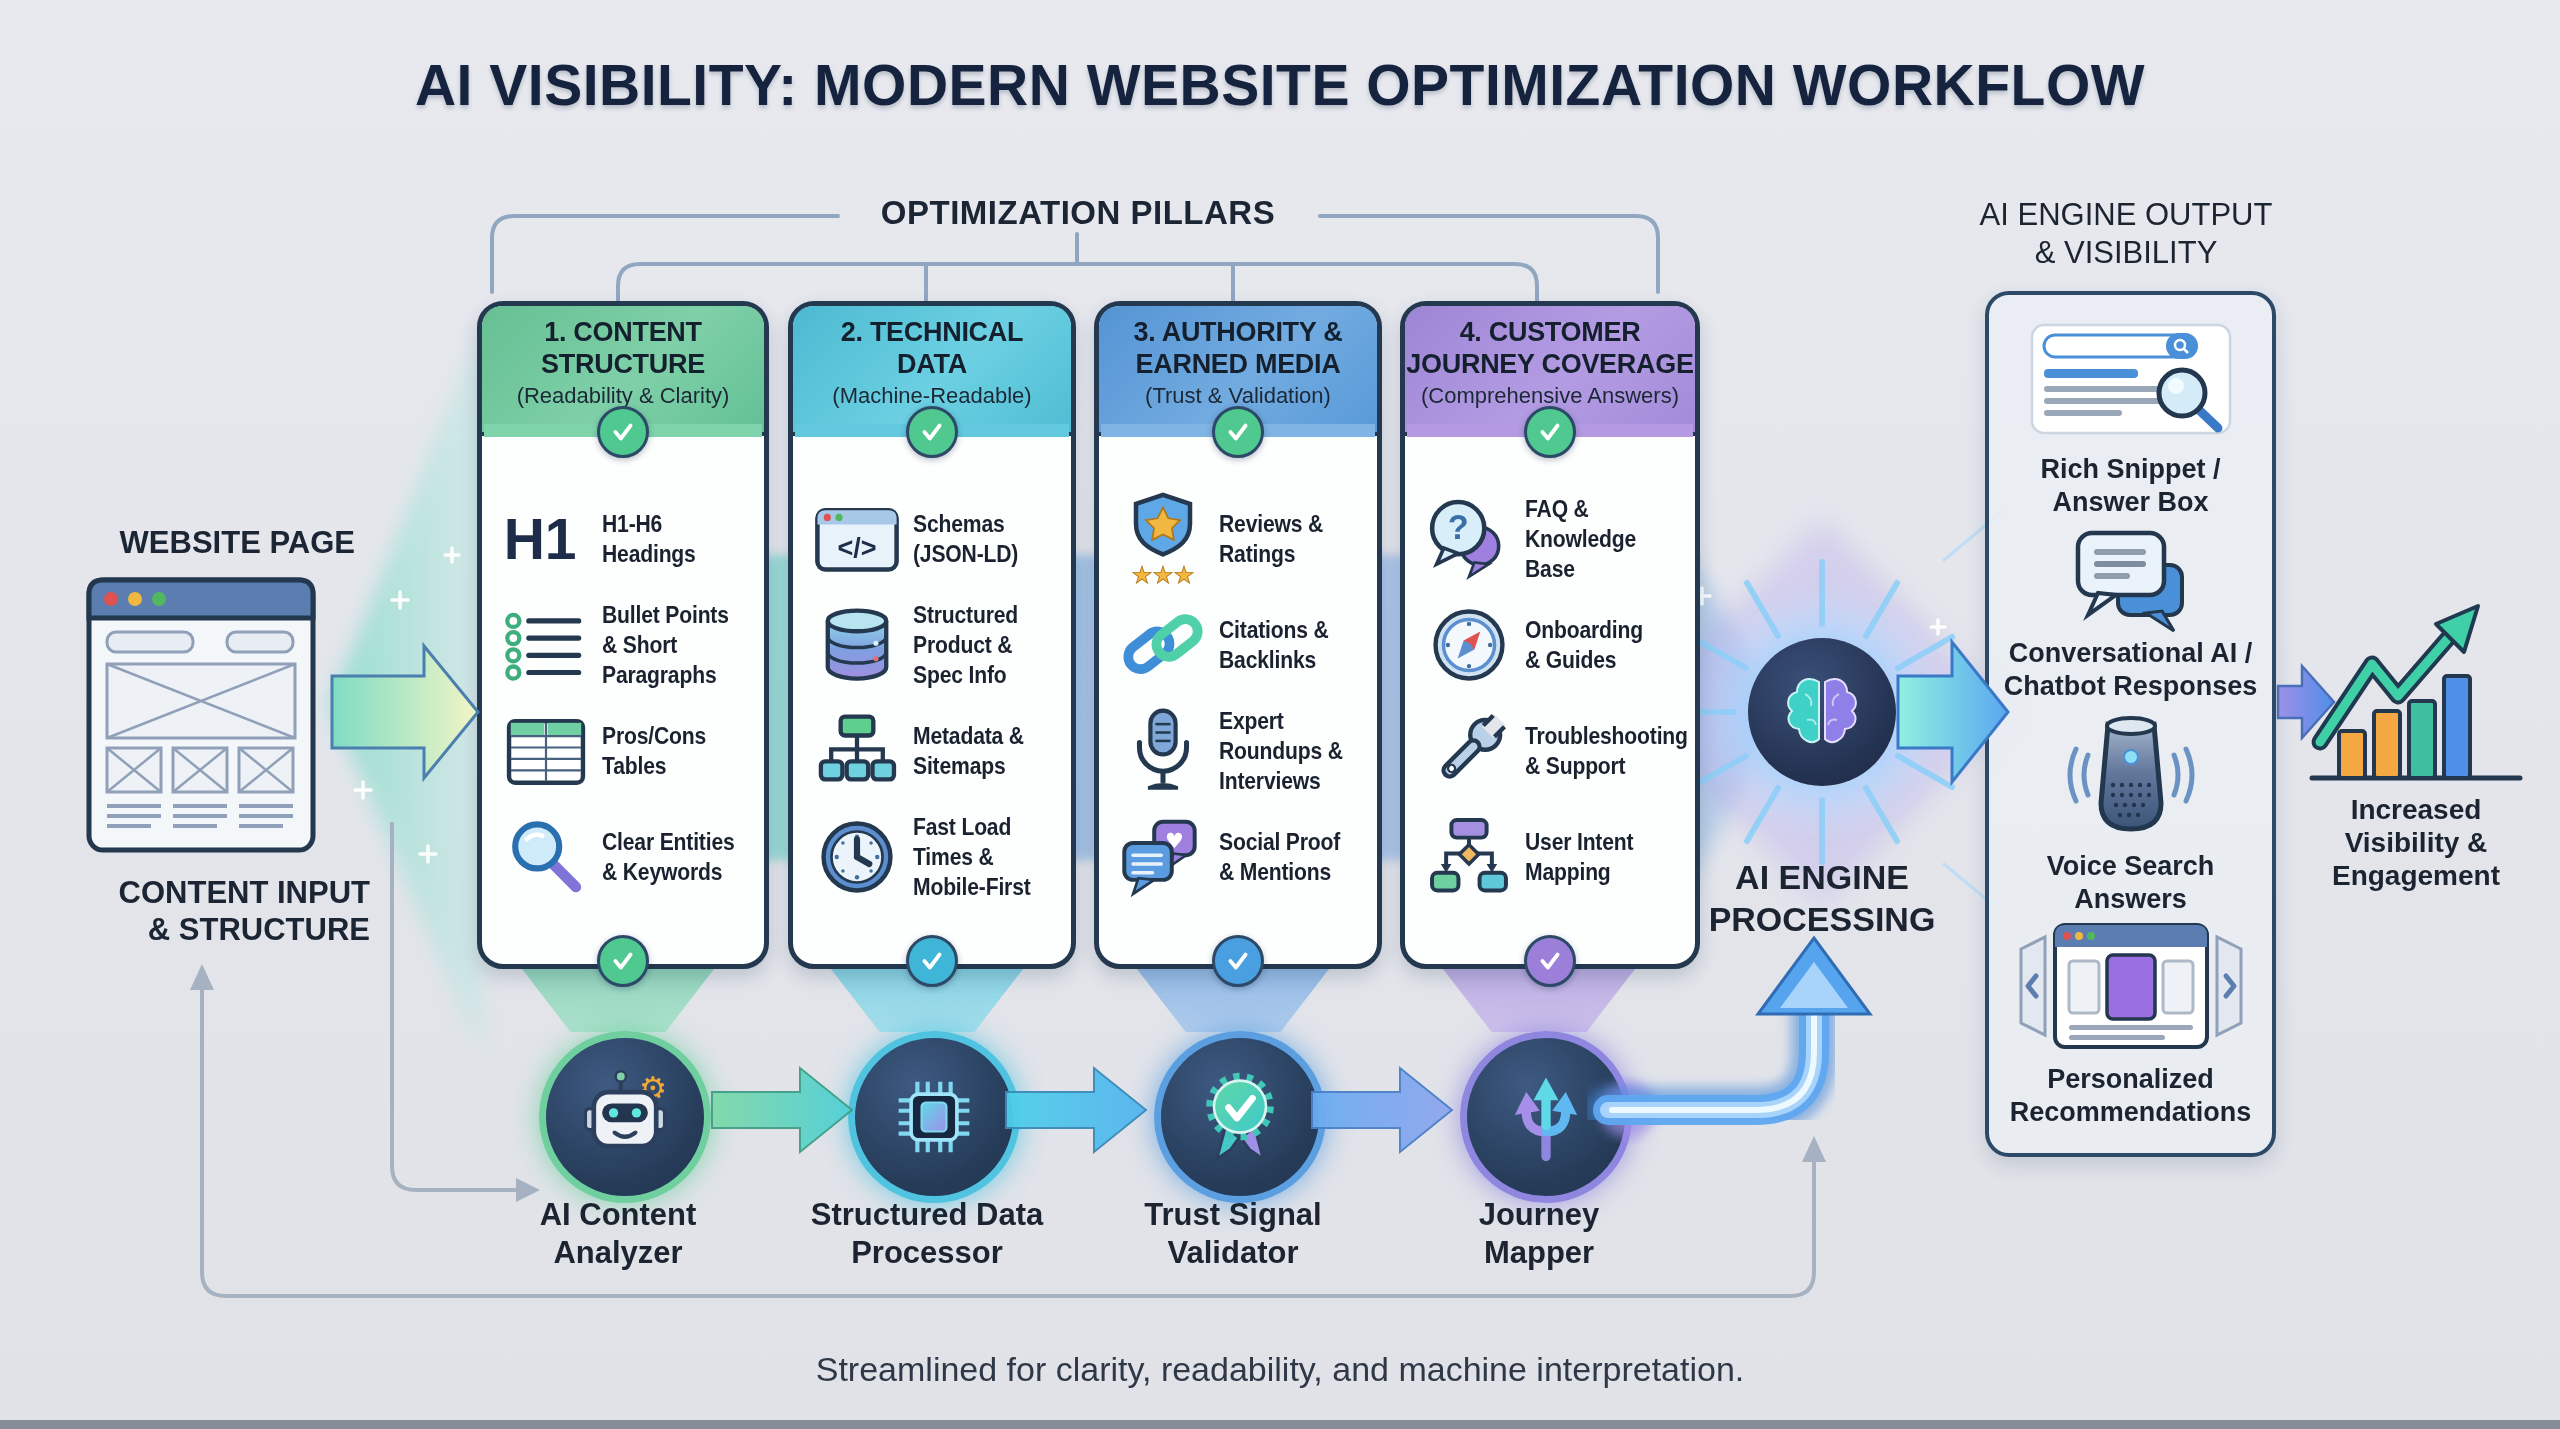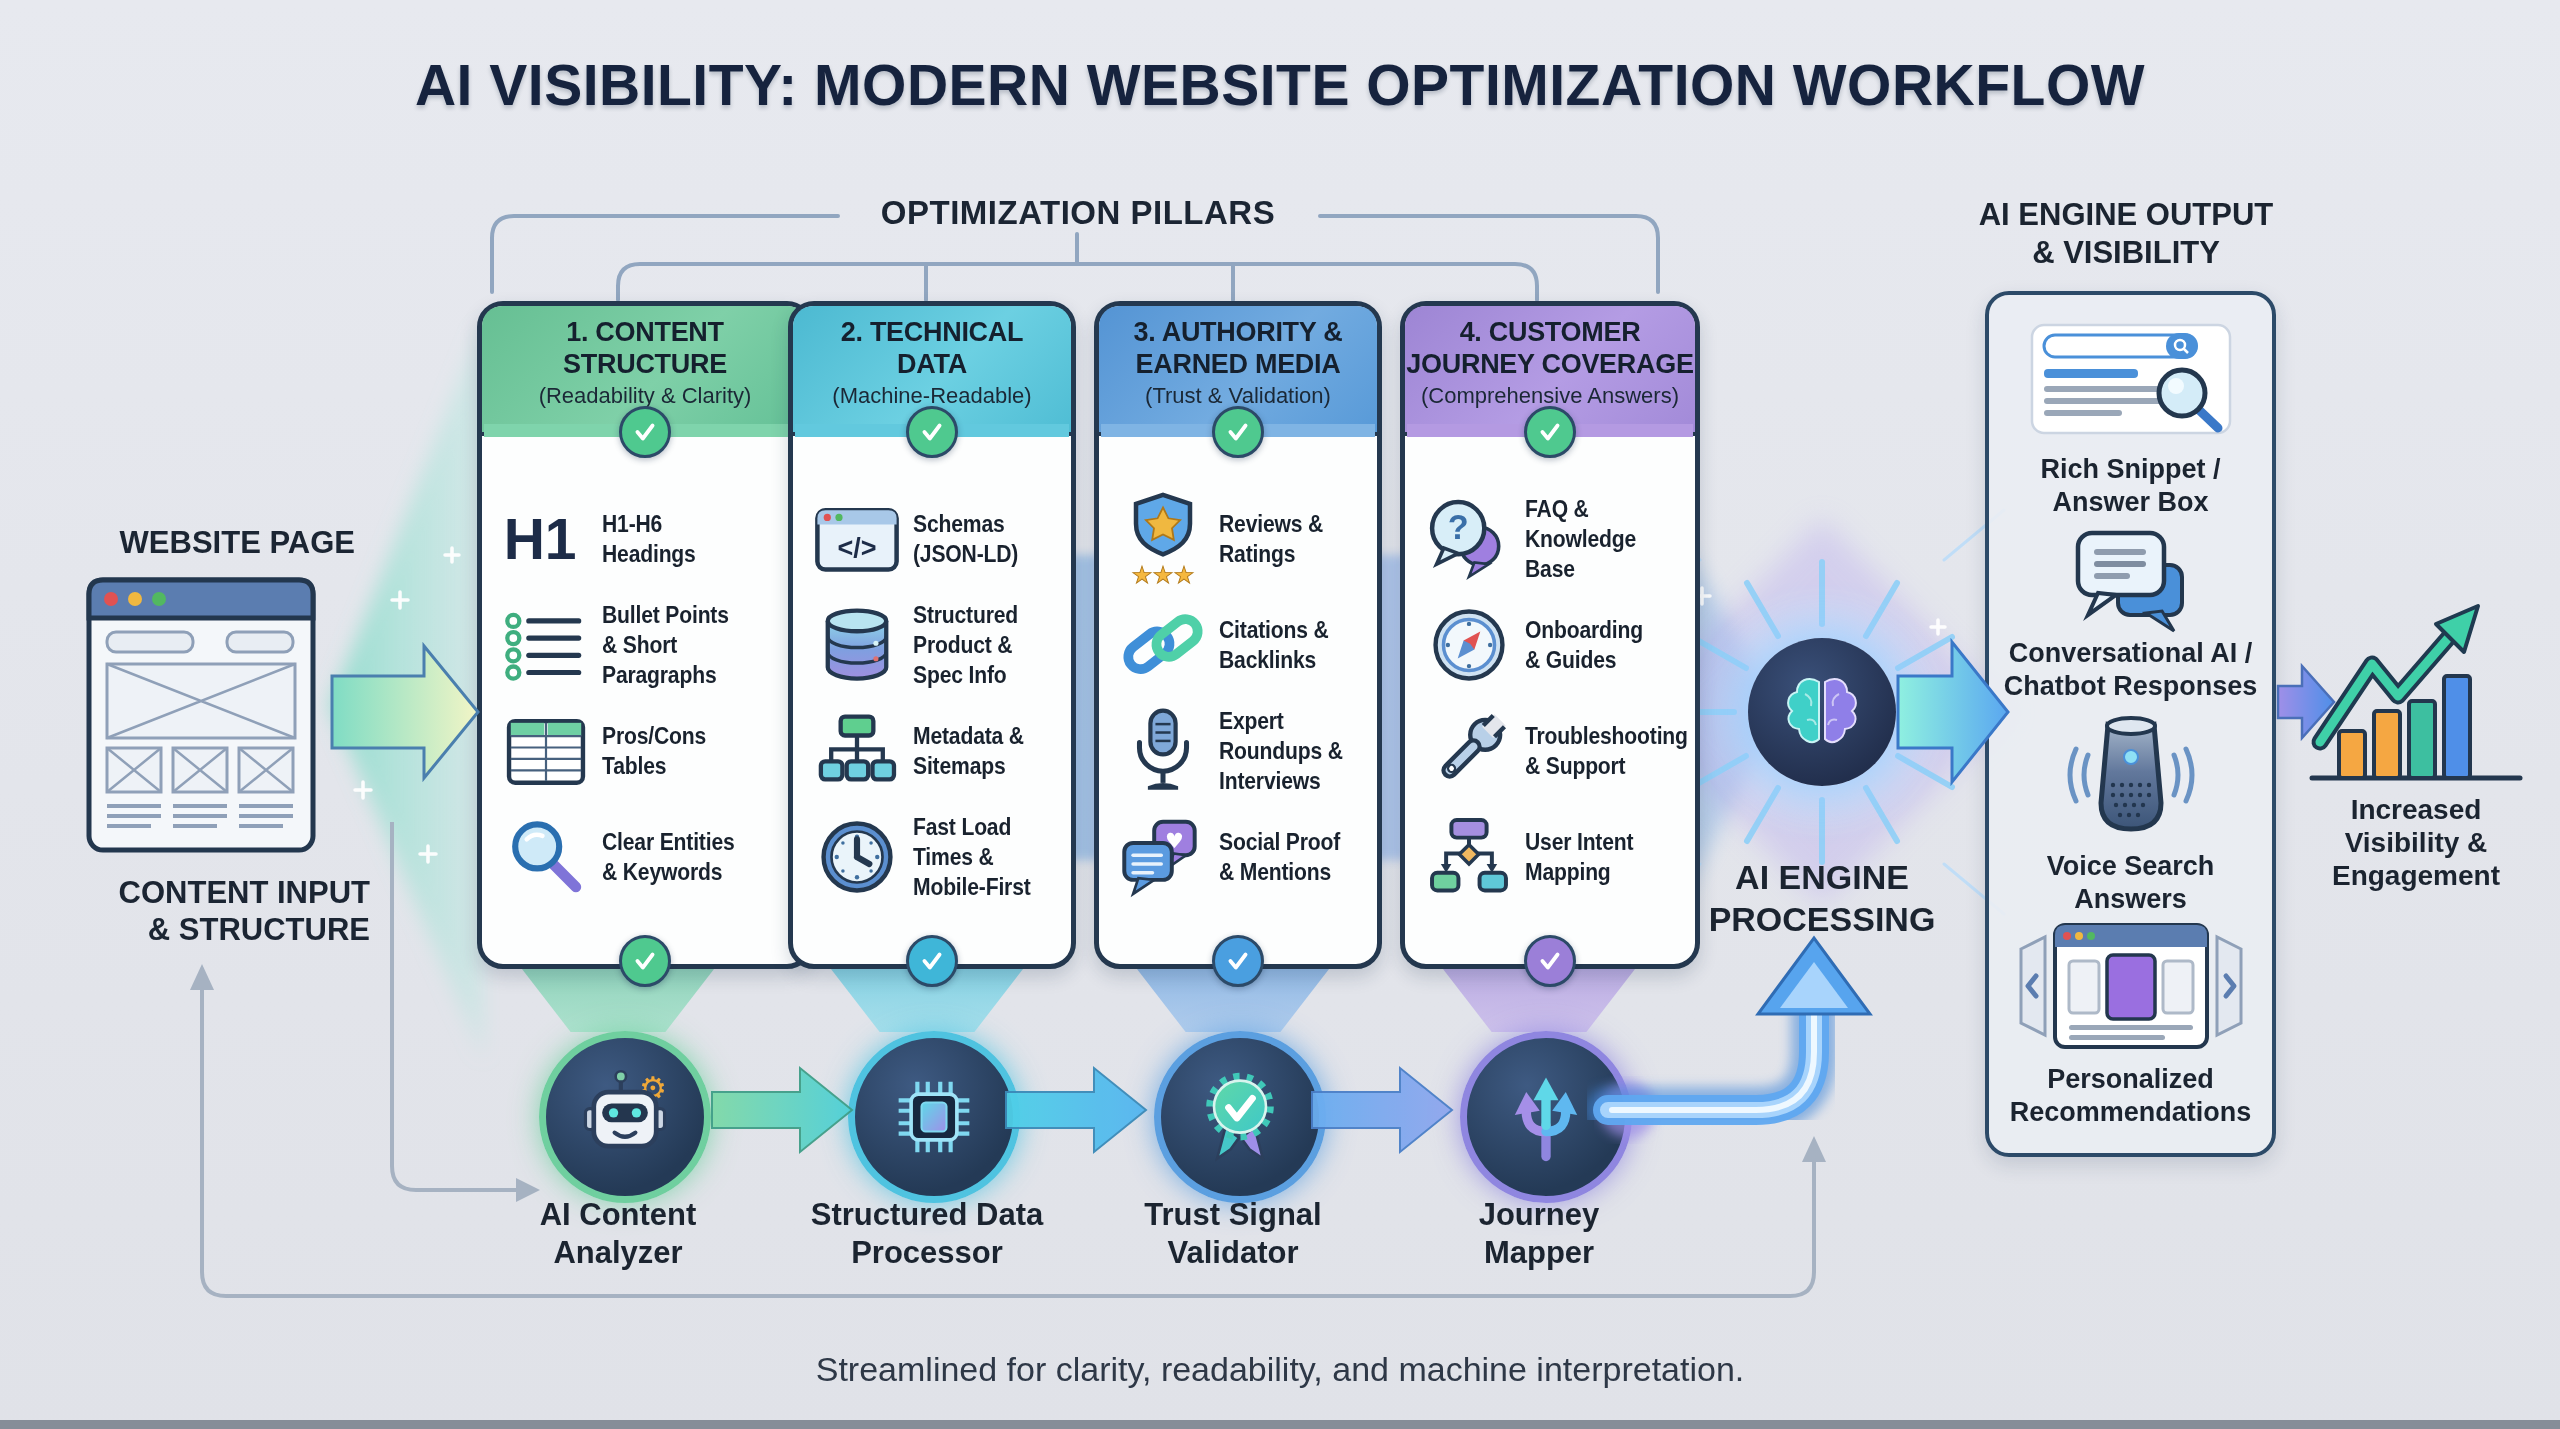--- a/index.html
+++ b/index.html
@@ -16,21 +16,21 @@
   .main-title{left:0;top:52px;width:2560px;text-align:center;font-size:57px;font-weight:bold;
     letter-spacing:.5px;color:#16233e;text-shadow:0 3px 4px rgba(20,35,60,.22);z-index:2;}
   .pillars-header{left:837px;top:194px;width:482px;text-align:center;font-size:33px;font-weight:bold;
     color:#1b2533;z-index:2;letter-spacing:.5px;}
 
   .side-label{font-size:31px;font-weight:bold;color:#1b2533;z-index:3;line-height:37px;text-align:right;}
 
   
   .pillar{position:absolute;top:301px;height:658px;background:#fdfefe;border:5px solid #24384f;
     border-radius:26px;z-index:3;box-shadow:0 8px 18px rgba(30,50,80,.18);}
-  .p1{left:477px;width:282px;padding-left:44px;} .p2{left:788px;width:278px;}
+  .p1{left:477px;width:282px;} .p2{left:788px;width:278px;}
   .p3{left:1094px;width:278px;} .p4{left:1400px;width:278px;padding-left:12px;}
   .p-head{position:absolute;left:0;right:0;top:0;height:116px;border-radius:20px 20px 0 0;
     border-bottom:4px solid #24384f;padding-top:10px;}
   .p1 .p-head{background:linear-gradient(135deg,#66bf93,#7fd0a8 55%,#63c096);}
   .p2 .p-head{background:linear-gradient(135deg,#4cb9d1,#6cd0e2 55%,#4fbdd4);}
   .p3 .p-head{background:linear-gradient(135deg,#5494d4,#72abe0 55%,#589ad8);}
   .p4 .p-head{background:linear-gradient(135deg,#9d85d4,#b49ce4 55%,#a28ad8);}
   .p-title{font-size:27px;line-height:32px;font-weight:bold;text-align:center;color:#15202e;letter-spacing:-.3px;}
   .p-sub{font-size:22px;line-height:28px;font-weight:500;text-align:center;color:#1b2836;margin-top:2px;}
   .junction{position:absolute;left:2px;right:2px;top:118px;height:13px;}
@@ -71,21 +71,21 @@
 
   
   .engine{position:absolute;left:1748px;top:638px;width:148px;height:148px;border-radius:50%;z-index:3;
     background:radial-gradient(circle at 40% 32%,#3a5079,#222f4d 75%);
     box-shadow:0 0 46px 10px rgba(150,205,255,.85);display:flex;align-items:center;justify-content:center;}
   .engine-label{position:absolute;left:1672px;top:856px;width:300px;text-align:center;font-size:34px;
     font-weight:bold;line-height:42px;color:#1b2430;z-index:3;}
 
   
   .out-header{position:absolute;left:1956px;top:196px;width:340px;text-align:center;font-size:31px;
-    font-weight:bold;line-height:38px;color:#1b2430;z-index:3;}
+    font-weight:normal;line-height:38px;color:#1b2430;z-index:3;}
   .out-panel{position:absolute;left:1985px;top:291px;width:283px;height:858px;border:4px solid #2c4a68;
     border-radius:24px;background:rgba(234,237,243,.9);z-index:2;box-shadow:0 8px 20px rgba(30,50,80,.15);}
   .out-icon{position:absolute;left:50%;transform:translateX(-50%);z-index:3;}
   .out-label{position:absolute;left:0;width:283px;text-align:center;font-size:27px;font-weight:bold;
     line-height:33px;color:#1b2430;z-index:3;}
 
   .result-label{position:absolute;left:2296px;top:793px;width:240px;text-align:center;font-size:28px;
     font-weight:bold;line-height:33px;color:#1b2430;z-index:3;}
 
   .caption{position:absolute;left:580px;top:1350px;width:1400px;text-align:center;font-size:34px;

